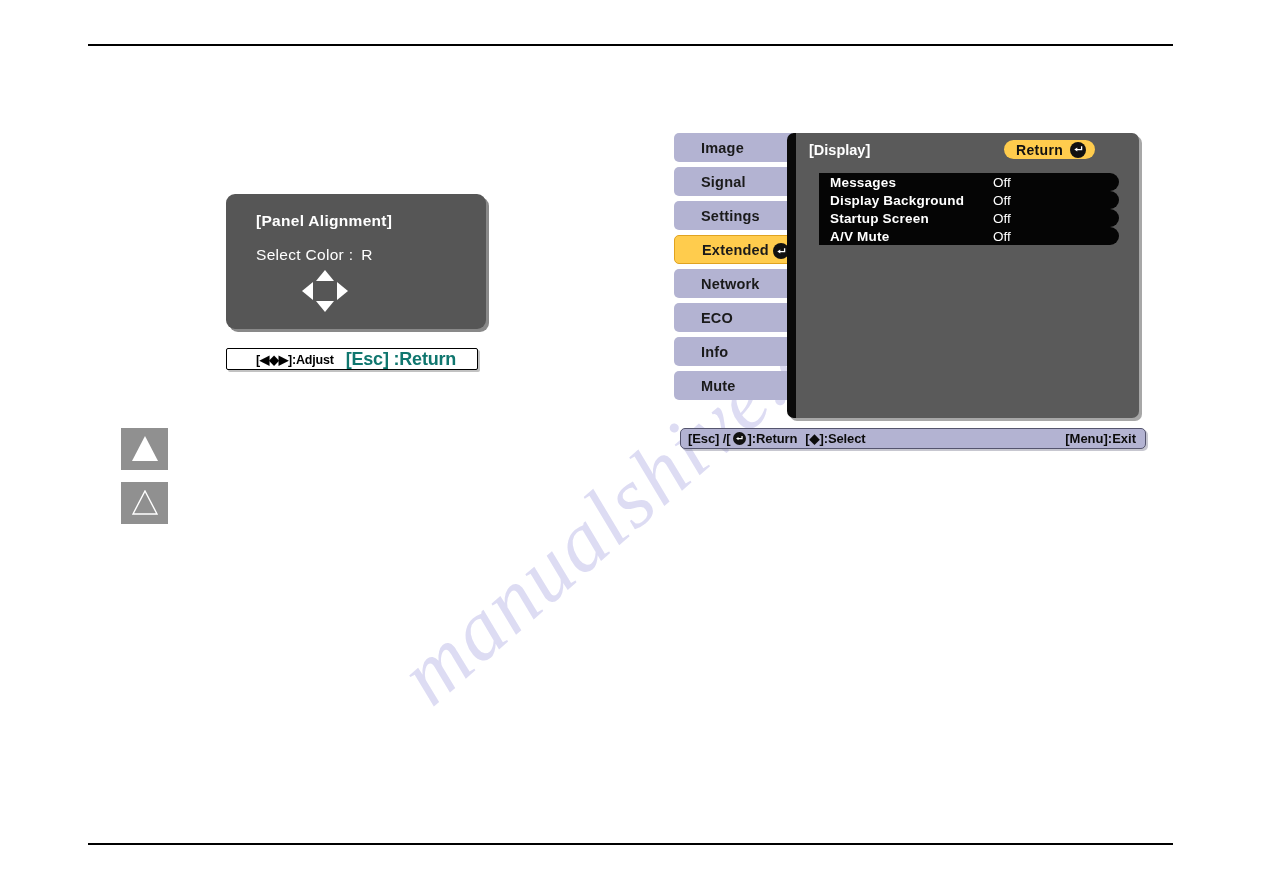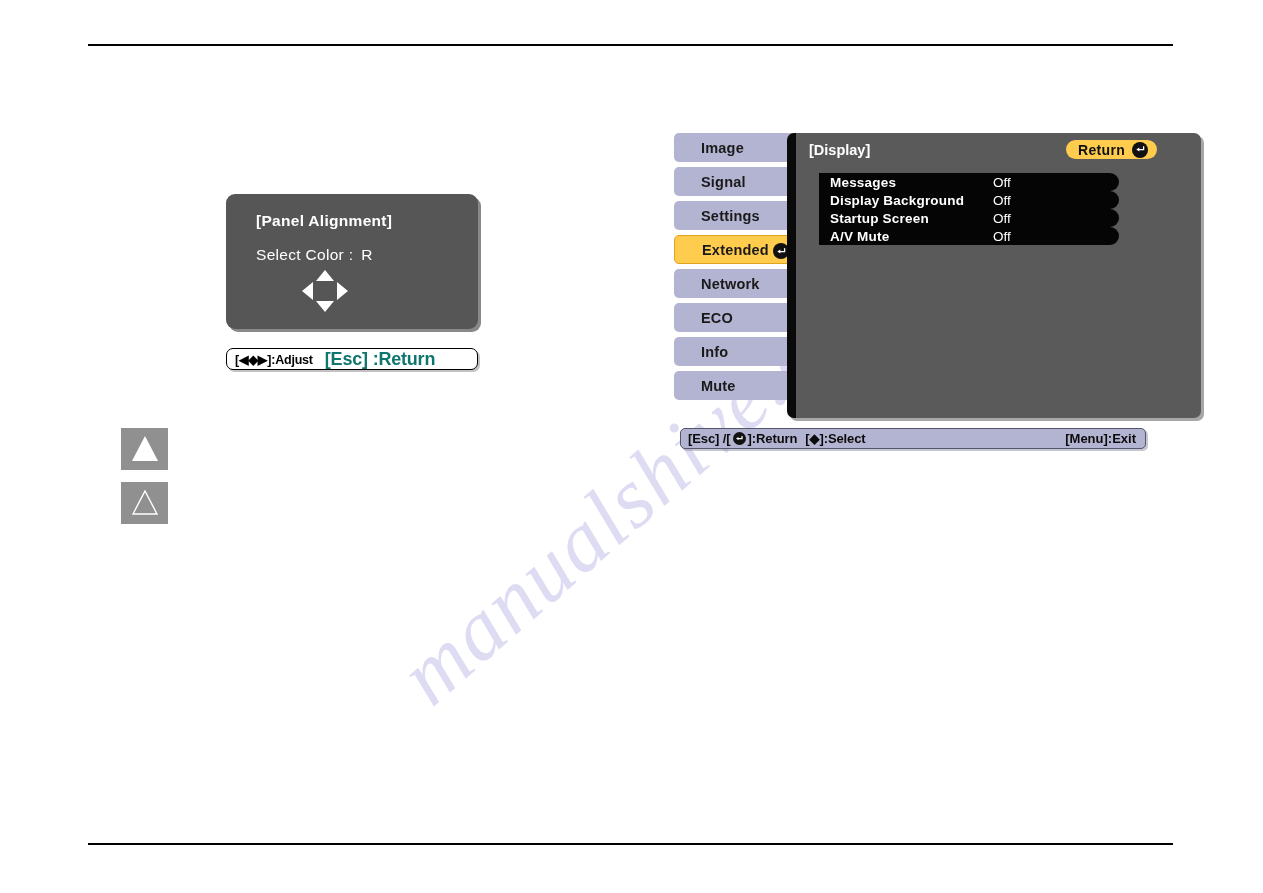--- a/index.html
+++ b/index.html
@@ -53,20 +53,21 @@
   .osd-dialog {
     position: absolute;
     left: 226px;
     top: 194px;
     width: 252px;
     height: 135px;
     background: #565656;
     border-radius: 9px;
     box-shadow: 3px 3px 0 rgba(40,40,40,0.55);
     z-index: 3;
+    padding-left: 8px;
   }
   .osd-title {
     position: absolute;
     left: 30px;
     top: 18px;
     color: #ffffff;
     font-size: 15.5px;
     font-weight: bold;
     letter-spacing: 0.3px;
     white-space: nowrap;
@@ -122,25 +123,26 @@
 
   
   .osd-footer {
     position: absolute;
     left: 226px;
     top: 348px;
     width: 250px;
     height: 20px;
     background: #ffffff;
     border: 1.6px solid #000000;
-    border-radius: 7px;
+    border-radius: 2px;
     box-shadow: 2px 2px 0 rgba(120,120,120,0.45);
     display: flex;
     align-items: center;
     z-index: 3;
+    justify-content: center;
   }
   .osd-footer .f-adjust {
     margin-left: 8px;
     font-size: 12.5px;
     font-weight: bold;
     color: #000;
     white-space: nowrap;
     letter-spacing: -0.2px;
   }
   .osd-footer .f-return {
@@ -241,21 +243,21 @@
     justify-content: center;
     vertical-align: middle;
   }
   .enter-circle svg { display: block; }
 
   
   .menu-body {
     position: absolute;
     left: 113px;
     top: 0;
-    width: 414px;
+    width: 352px;
     height: 285px;
     background: #5a5a5a;
     border-radius: 7px;
     border-left: 9px solid #0a0a0a;
     box-sizing: border-box;
     box-shadow: 3px 3px 0 rgba(60,60,60,0.45);
     z-index: 3;
   }
   .menu-body-title {
     position: absolute;

